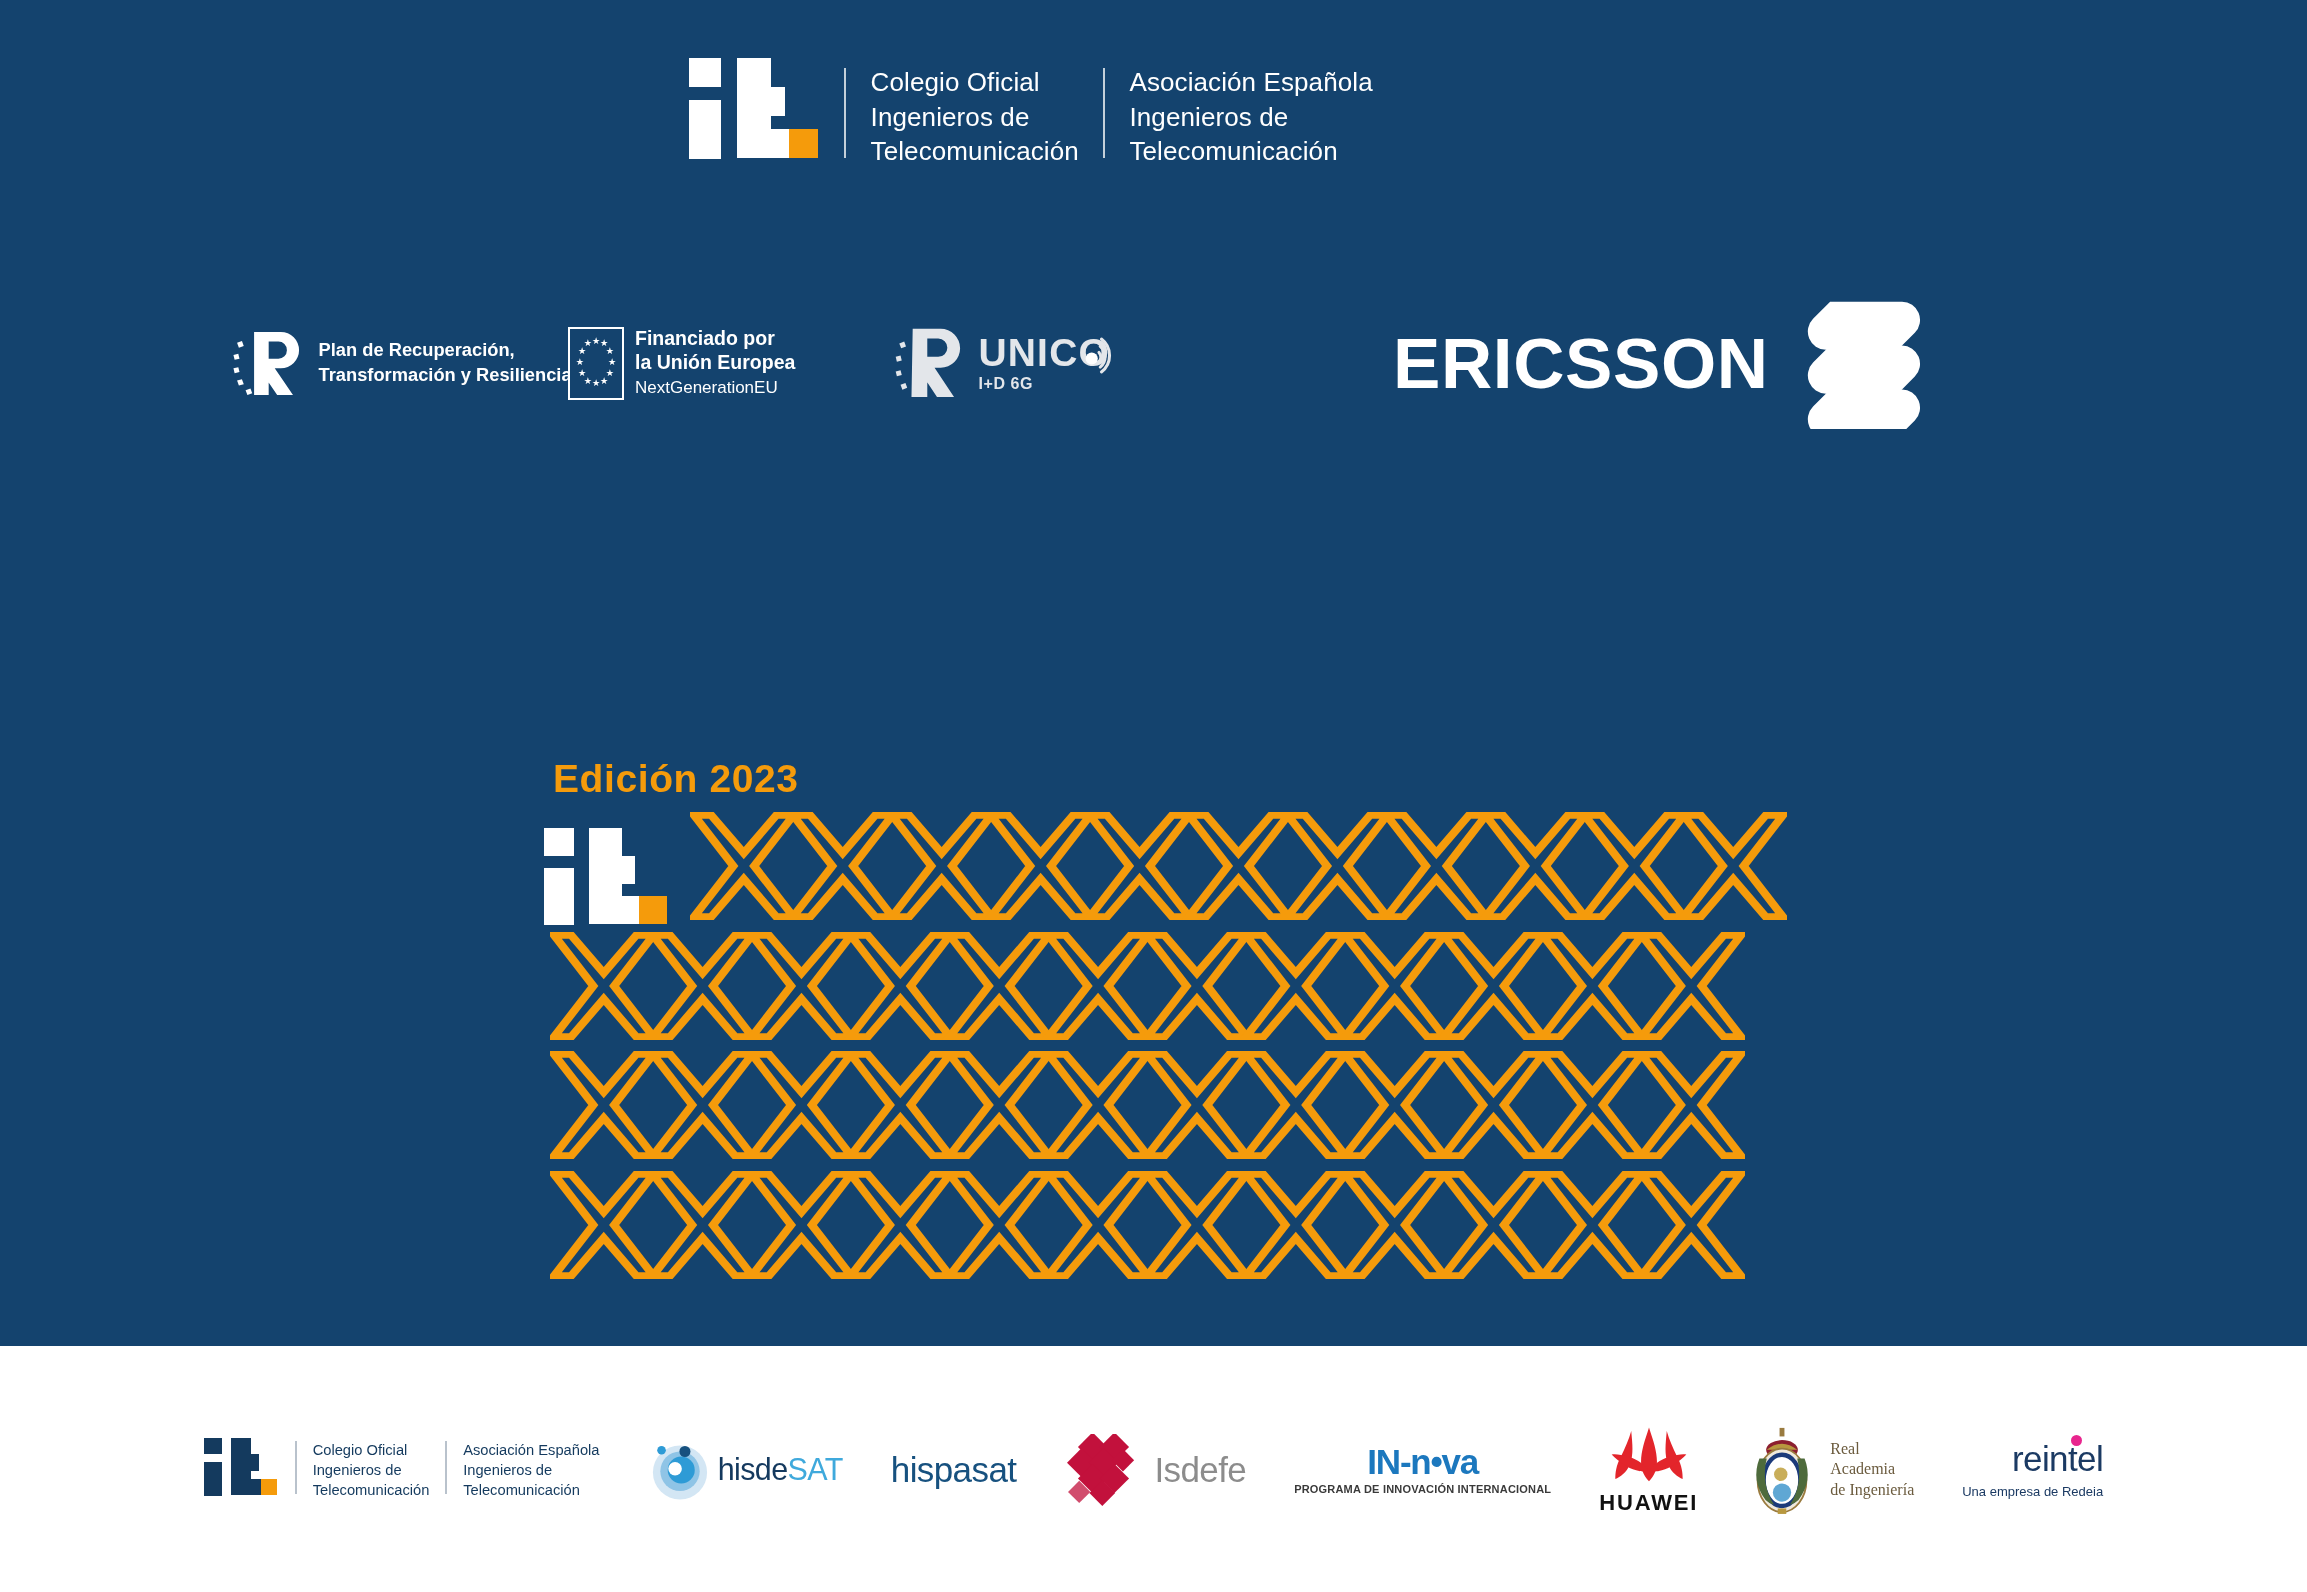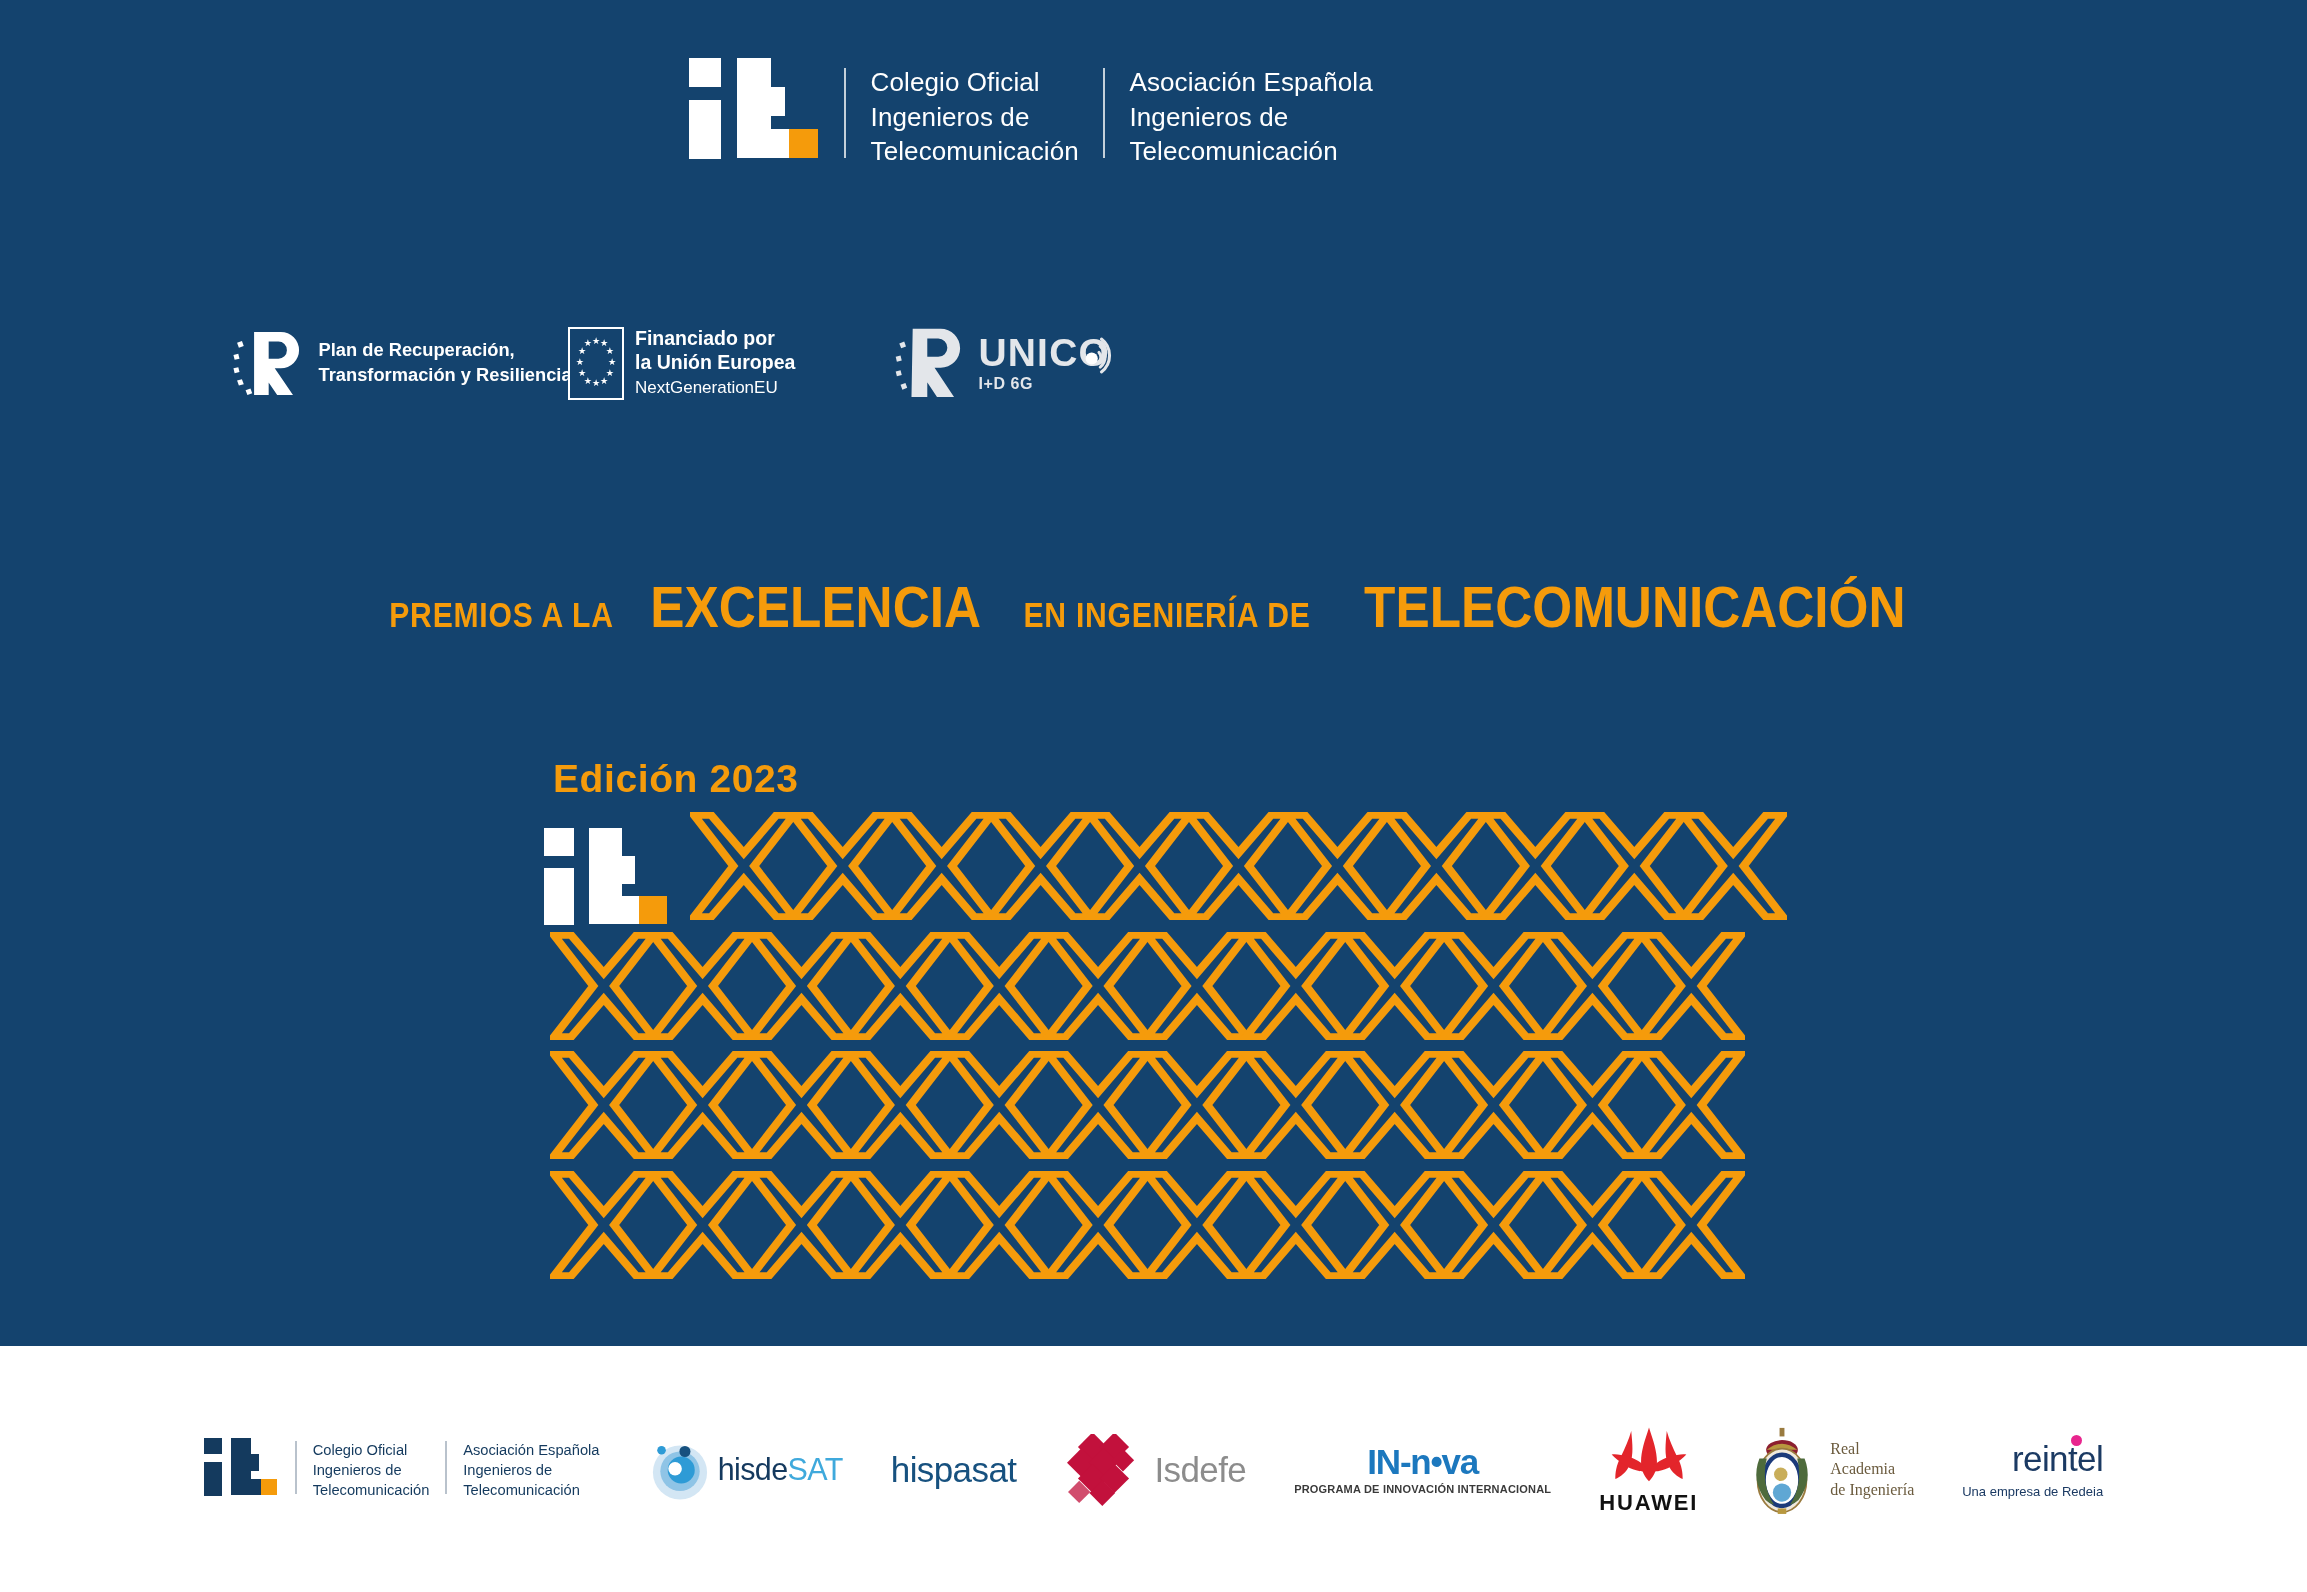--- a/index.html
+++ b/index.html
@@ -201,25 +201,32 @@
         <div class="u2">I+D 6G</div>
       </div>
       <svg width="44" height="45" viewBox="0 0 72 74" style="margin-left:-33px;margin-top:-16px;">
         <circle cx="24" cy="42" r="10" fill="#ffffff"></circle>
         <path d="M40 10 a34 34 0 0 1 0 54" fill="none" stroke="#e3e6ea" stroke-width="5" stroke-linecap="round"></path>
         <path d="M38 22 a22 22 0 0 1 0 34" fill="none" stroke="#e3e6ea" stroke-width="5" stroke-linecap="round"></path>
         <path d="M36 32 a12 12 0 0 1 0 16" fill="none" stroke="#e3e6ea" stroke-width="5" stroke-linecap="round"></path>
       </svg>
     </div>
 
+    <div class="fl" style="left:1393px;">
+      <div class="ericsson-word">ERICSSON</div>
+      <svg class="ericsson-mark" width="119" height="131" viewBox="0 0 195 215">
+        <g fill="#ffffff">
+          <path d="M36 20 h118 a30 30 0 0 1 21 51 l-28 28 h-118 a30 30 0 0 1 -21 -51 z" transform="translate(10,-14)"></path>
+          <path d="M36 20 h118 a30 30 0 0 1 21 51 l-28 28 h-118 a30 30 0 0 1 -21 -51 z" transform="translate(10,58)"></path>
+          <path d="M36 20 h118 a30 30 0 0 1 21 51 l-28 28 h-118 a30 30 0 0 1 -21 -51 z" transform="translate(10,130)"></path>
+        </g>
+      </svg>
+    </div>
   </div>
 
-  <div id="headline">
-    <span class="sm">PREMIOS A LA</span><span class="lg">EXCELENCIA</span><span class="sm">EN INGENIERÍA DE</span><span class="lg">TELECOMUNICACIÓN</span>
-  </div>
 
   <div id="edicion">Edición 2023</div>
 
   <div id="xblock">
 
     <div id="it-inline">
       <div class="it-mark" style="width:125px;height:97px;position:relative;">
         <div class="dot-i" style="left:0px;  top:0px;   width:30.5px; height:28px;"></div>
         <div class="stem-i" style="left:0px;  top:40px;  width:30.5px; height:57px;"></div>
         <div class="t-stem" style="left:45px; top:0px;   width:33px; height:82px;"></div>

